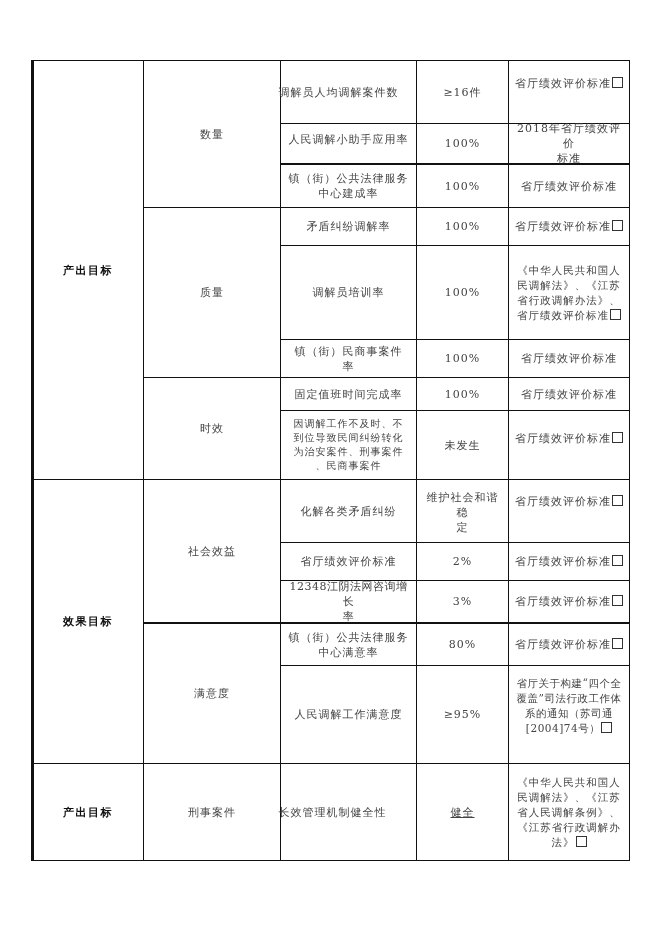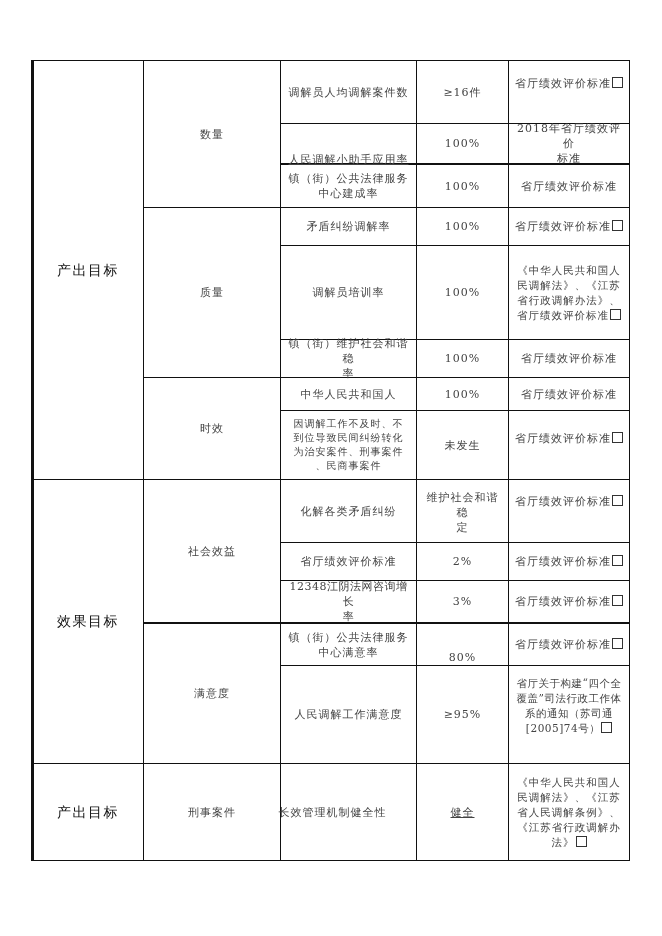--- a/index.html
+++ b/index.html
@@ -1,21 +1,21 @@
 <!DOCTYPE html>
 <html><head>
 <meta charset="utf-8">
 <style>
   html, body { margin: 0; padding: 0; background: #ffffff; }
   body { width: 662px; height: 936px; position: relative; overflow: hidden;
          font-family: "DejaVu Serif", "Liberation Serif", serif; color: #333; }
   .cell { position: absolute; box-sizing: border-box; display: flex; align-items: center;
           justify-content: center; text-align: center; font-size: 11px; line-height: 15px;
           color: #444; padding: 0 4px; letter-spacing: 1px; }
-  .cell.cat { font-weight: normal; color: #111; font-size: 14px; letter-spacing: 1.5px; align-items: center; }
+  .cell.cat { font-weight: bold; color: #111; font-size: 11px; letter-spacing: 1.5px; align-items: center; }
   .cell.top { align-items: flex-start; padding-top: 17px; }
   .hl { position: absolute; height: 1px; background: #111; }
   .hl.thick { height: 2px; }
   .vl { position: absolute; width: 1px; background: #111; }
   .vl.thick { width: 3px; }
   .box { display: inline-block; width: 9px; height: 9px; border: 1px solid #333; vertical-align: -1px; margin-left: 1px; }
   .txt { white-space: pre-line; }
 </style>
 </head>
 <body>
@@ -68,31 +68,31 @@
 <div class="cell" style="left:144px; top:480px; width:136px; height:142px;">
   <span>社会效益</span>
 </div>
 <div class="cell" style="left:144px; top:624px; width:136px; height:139px;">
   <span>满意度</span>
 </div>
 <div class="cell" style="left:144px; top:764px; width:136px; height:96px;">
   <span>刑事案件</span>
 </div>
 
-<div class="cell" style="left:281px; top:61px; width:135px; height:62px;">
+<div class="cell" style="left:271px; top:61px; width:135px; height:62px;">
     <span class="txt">调解员人均调解案件数</span>
   </div>
 <div class="cell" style="left:417px; top:61px; width:91px; height:62px;">
     <span class="txt">≥16件</span>
   </div>
 <div class="cell top" style="left:509px; top:61px; width:120px; height:62px; padding-top:15px;">
     <span><span class="txt">省厅绩效评价标准</span><span class="box"></span></span>
   </div>
 
-<div class="cell" style="left:281px; top:140px; width:135px; height:39px;text-decoration:underline;">
+<div class="cell" style="left:281px; top:120px; width:135px; height:39px;">
     <span class="txt">人民调解小助手应用率</span>
   </div>
 <div class="cell" style="left:417px; top:124px; width:91px; height:39px;">
     <span class="txt">100%</span>
   </div>
 <div class="cell" style="left:509px; top:124px; width:120px; height:39px;">
     <span class="txt">2018年省厅绩效评价
 标准</span>
   </div>
 
@@ -124,32 +124,32 @@
     <span class="txt">100%</span>
   </div>
 <div class="cell" style="left:509px; top:246px; width:120px; height:93px; font-size:10.5px;">
     <span><span class="txt">《中华人民共和国人
 民调解法》、《江苏
 省行政调解办法》、
 省厅绩效评价标准</span><span class="box"></span></span>
   </div>
 
 <div class="cell" style="left:281px; top:340px; width:135px; height:37px;">
-    <span class="txt">镇（街）维护社会和谐稳
+    <span class="txt">镇（街）民商事案件
 率</span>
   </div>
 <div class="cell" style="left:417px; top:340px; width:91px; height:37px;">
     <span class="txt">100%</span>
   </div>
 <div class="cell" style="left:509px; top:340px; width:120px; height:37px;">
     <span class="txt">省厅绩效评价标准</span>
   </div>
 
 <div class="cell" style="left:281px; top:378px; width:135px; height:32px;">
-    <span class="txt">中华人民共和国人</span>
+    <span class="txt">固定值班时间完成率</span>
   </div>
 <div class="cell" style="left:417px; top:378px; width:91px; height:32px;">
     <span class="txt">100%</span>
   </div>
 <div class="cell" style="left:509px; top:378px; width:120px; height:32px;">
     <span class="txt">省厅绩效评价标准</span>
   </div>
 
 <div class="cell" style="left:281px; top:411px; width:135px; height:68px; font-size:10px; line-height:14px;">
     <span class="txt">因调解工作不及时、不
@@ -193,38 +193,38 @@
     <span class="txt">3%</span>
   </div>
 <div class="cell" style="left:509px; top:581px; width:120px; height:41px;">
     <span><span class="txt">省厅绩效评价标准</span><span class="box"></span></span>
   </div>
 
 <div class="cell" style="left:281px; top:624px; width:135px; height:41px;">
     <span class="txt">镇（街）公共法律服务
 中心满意率</span>
   </div>
-<div class="cell" style="left:417px; top:624px; width:91px; height:41px;align-items:flex-end;">
+<div class="cell" style="left:417px; top:624px; width:91px; height:41px;">
     <span class="txt">80%</span>
   </div>
 <div class="cell" style="left:509px; top:624px; width:120px; height:41px;">
     <span><span class="txt">省厅绩效评价标准</span><span class="box"></span></span>
   </div>
 
 <div class="cell" style="left:281px; top:666px; width:135px; height:97px;">
     <span class="txt">人民调解工作满意度</span>
   </div>
 <div class="cell" style="left:417px; top:666px; width:91px; height:97px;">
     <span class="txt">≥95%</span>
   </div>
 <div class="cell" style="left:509px; top:666px; width:120px; height:80px; font-size:10.5px; letter-spacing:0.5px;">
     <span><span class="txt">省厅关于构建“四个全
 覆盖”司法行政工作体
 系的通知（苏司通
-[2005]74号）</span><span class="box"></span></span>
+[2004]74号）</span><span class="box"></span></span>
   </div>
 
 <div class="cell" style="left:265px; top:764px; width:135px; height:96px;">
     <span class="txt">长效管理机制健全性</span>
   </div>
 <div class="cell" style="left:417px; top:764px; width:91px; height:96px;text-decoration:underline;">
     <span class="txt">健全</span>
   </div>
 <div class="cell" style="left:509px; top:764px; width:120px; height:96px; font-size:10.5px;">
     <span><span class="txt">《中华人民共和国人

